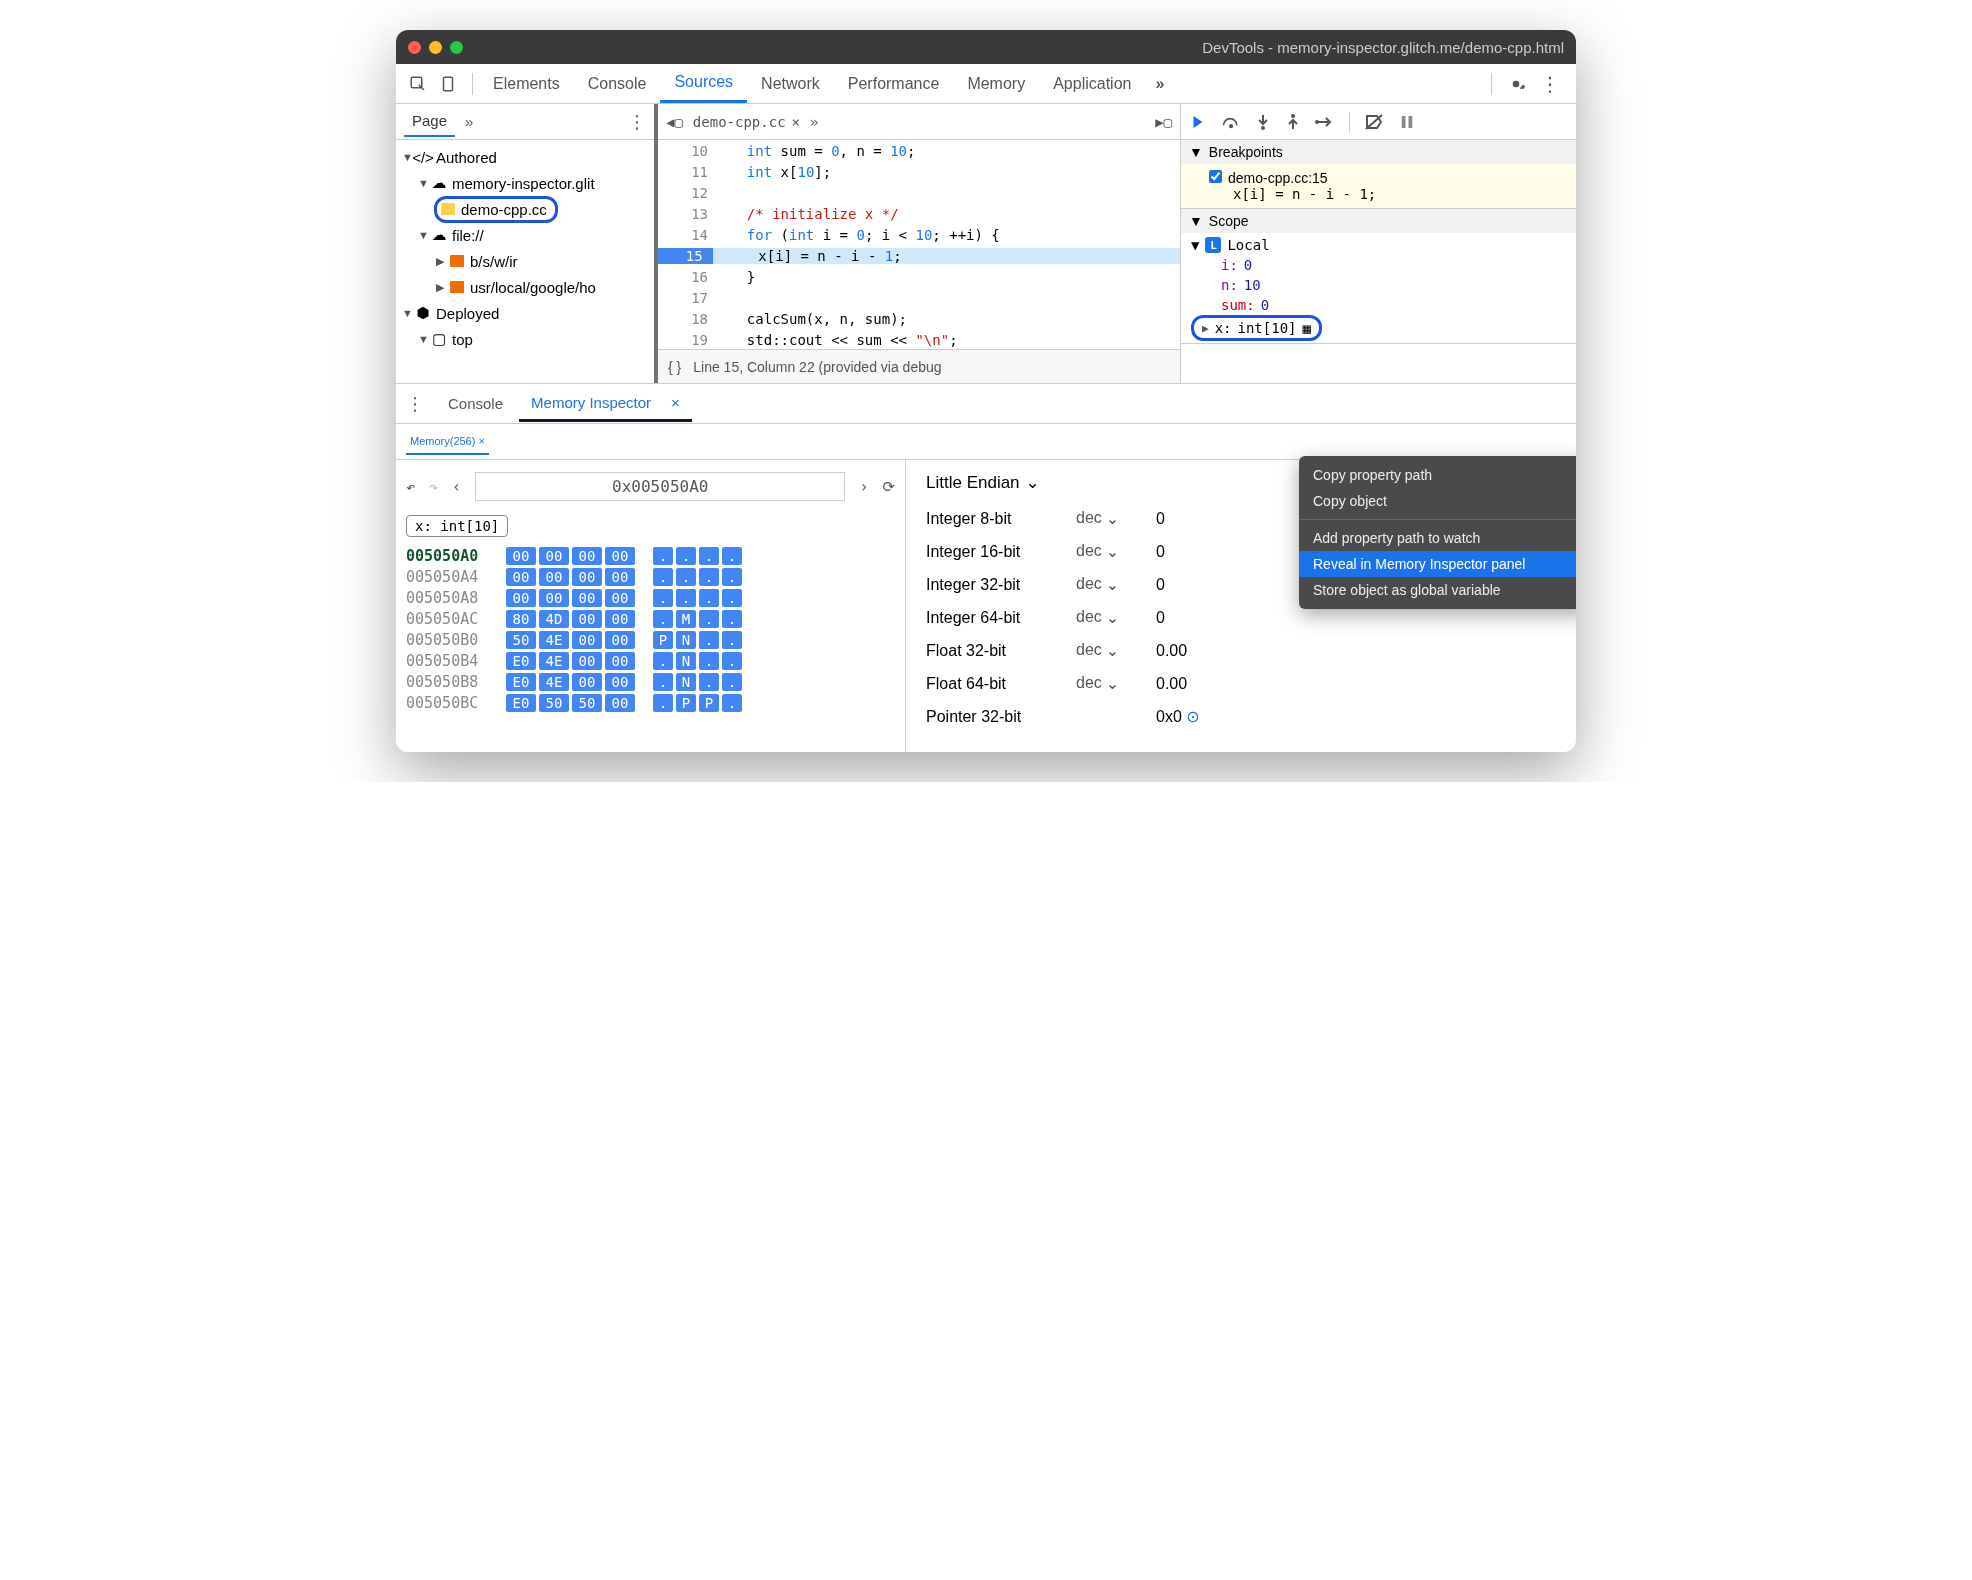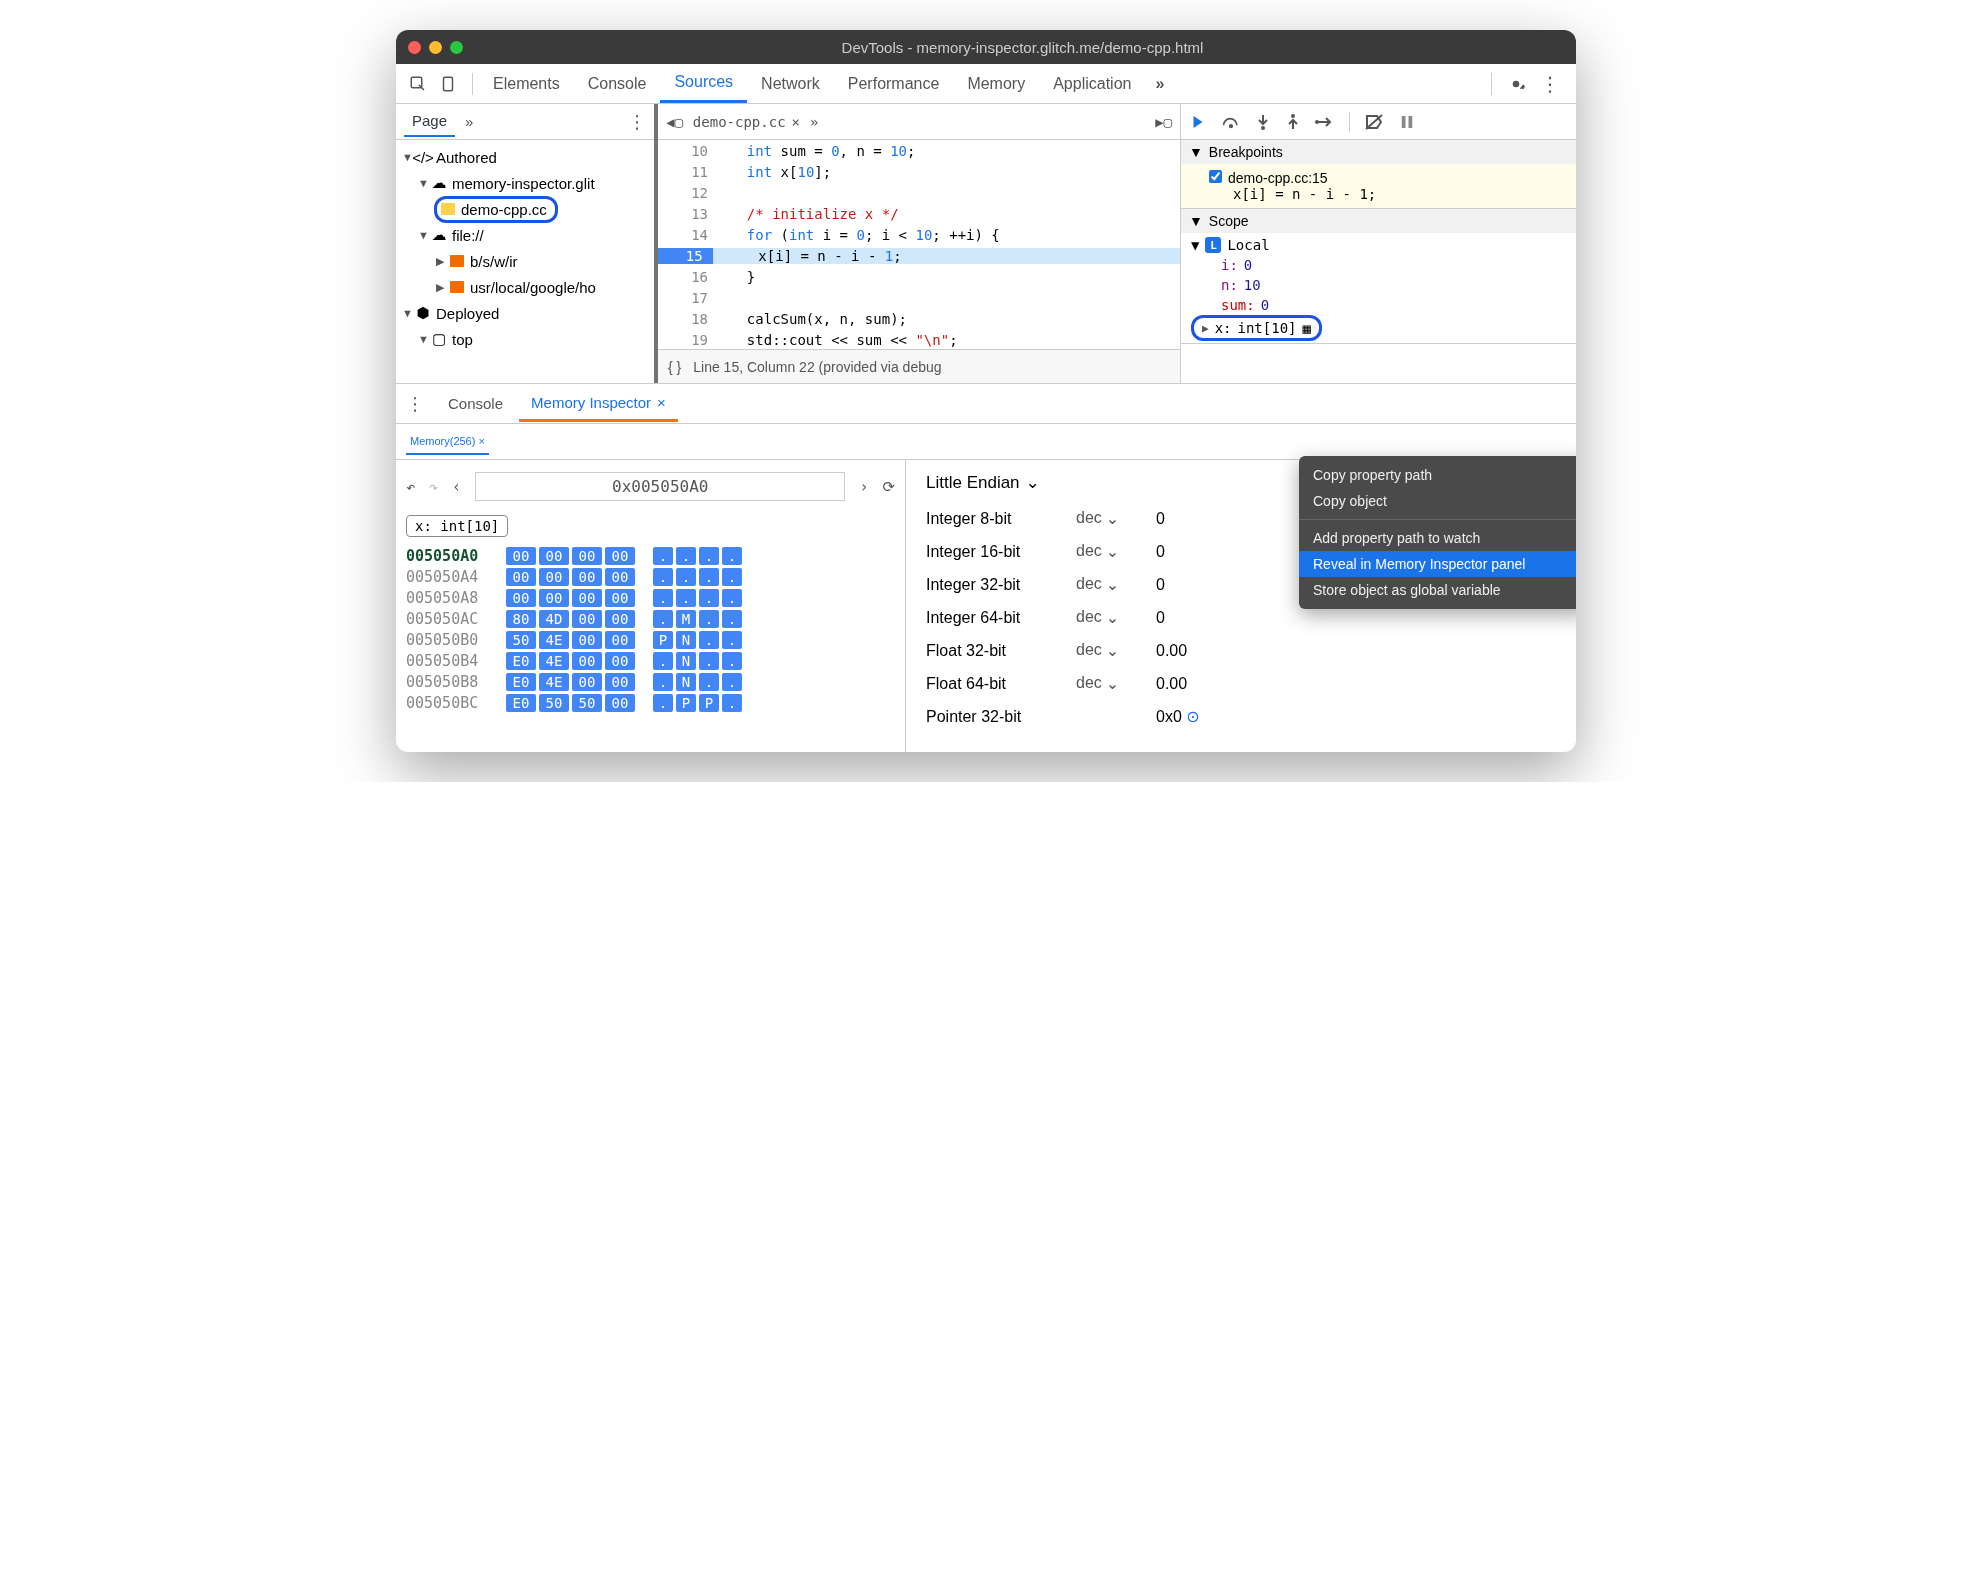--- a/index.html
+++ b/index.html
@@ -2,21 +2,21 @@
 <html><head>
 <meta charset="utf-8">
 <style>
 * { box-sizing: border-box; margin: 0; padding: 0; }
 body { font-family: -apple-system, "Helvetica Neue", Arial, sans-serif; background: #fff; }
 .window { width: 1180px; margin: 30px auto; border-radius: 12px; overflow: hidden; box-shadow: 0 20px 60px rgba(0,0,0,.35); background: #fff; }
 .titlebar { background: #3a3a3a; color: #ddd; height: 34px; display: flex; align-items: center; padding: 0 12px; font-size: 15px; }
 .traffic { display: flex; gap: 8px; margin-right: 18px; }
 .dot { width: 13px; height: 13px; border-radius: 50%; }
 .dot.r { background: #ff5f57; } .dot.y { background: #febc2e; } .dot.g { background: #28c840; }
-.titlebar .title { flex: 1; text-align: center; font-weight: 500; color: #ccc; }
+.titlebar .title { flex: 1; text-align: right; font-weight: 500; color: #ccc; }
 .tabs { display: flex; align-items: center; height: 40px; border-bottom: 1px solid #ccc; padding: 0 10px; font-size: 16px; color: #555; }
 .tabs .ico { width: 24px; height: 24px; margin-right: 6px; display: flex; align-items: center; justify-content: center; }
 .tabs .tab { padding: 0 14px; height: 100%; display: flex; align-items: center; cursor: pointer; }
 .tabs .tab.active { color: #1a73e8; border-bottom: 3px solid #1a73e8; font-weight: 500; }
 .tabs .spacer { flex: 1; }
 .tabs .gear { margin: 0 8px; }
 .main { display: flex; height: 280px; border-bottom: 1px solid #ccc; }
 .sidebar { width: 262px; border-right: 4px solid #737373; display: flex; flex-direction: column; font-size: 15px; }
 .sidebar-head { display: flex; align-items: center; height: 36px; border-bottom: 1px solid #ccc; padding: 0 8px; }
 .sidebar-head .pg { border-bottom: 2px solid #1a73e8; padding: 6px 8px; color: #303942; }
@@ -52,21 +52,21 @@
 .scope-row .k2 { color: #c80000; }
 .scope-row .v { color: #1a1aa6; }
 .xrow { display: inline-flex; align-items: center; border: 3px solid #1a53e6; border-radius: 12px; padding: 2px 8px; gap: 6px; margin-left: 10px; font-family: Menlo, monospace; font-size: 14px; }
 .ctxmenu { position: absolute; background: #4a4a4a; color: #eee; border-radius: 6px; padding: 6px 0; font-size: 14px; width: 290px; box-shadow: 0 6px 20px rgba(0,0,0,.35); }
 .ctxmenu .mi { padding: 5px 14px; cursor: pointer; }
 .ctxmenu .mi.hl { background: #1a73e8; color: #fff; }
 .ctxmenu hr { border: none; border-top: 1px solid #666; margin: 5px 0; }
 .drawer { display: flex; flex-direction: column; }
 .drawer-tabs { display: flex; align-items: center; height: 40px; border-bottom: 1px solid #ccc; padding: 0 10px; font-size: 15px; color: #555; gap: 4px; }
 .drawer-tabs .dtab { padding: 8px 12px; }
-.drawer-tabs .dtab.active { color: #1a73e8; border-bottom: 3px solid #f97316; font-weight: 500; display: flex; gap: 6px; }
+.drawer-tabs .dtab.active { color: #1a73e8; border-bottom: 3px solid #0f172a; font-weight: 500; display: flex; gap: 20px; }
 .mem-sub { display: flex; align-items: center; height: 36px; border-bottom: 1px solid #ccc; padding: 0 10px; font-size: 11px; gap: 6px; }
 .mem-sub .mt { color: #1a73e8; border-bottom: 2px solid #1a73e8; padding: 6px 4px; }
 .membody { display: flex; }
 .memleft { width: 510px; padding: 12px 10px; border-right: 1px solid #ccc; font-family: Menlo, monospace; font-size: 15px; }
 .memnav { display: flex; align-items: center; gap: 14px; margin-bottom: 14px; color: #555; }
 .memnav .addr { flex: 1; text-align: center; border: 1px solid #ccc; padding: 4px 0; font-size: 16px; }
 .memtag { border: 1px solid #888; border-radius: 4px; padding: 2px 8px; font-size: 14px; display: inline-block; margin-bottom: 10px; }
 .memtable { display: flex; flex-direction: column; gap: 3px; }
 .memrow { display: flex; align-items: center; gap: 10px; }
 .memaddr { width: 90px; color: #888; }

